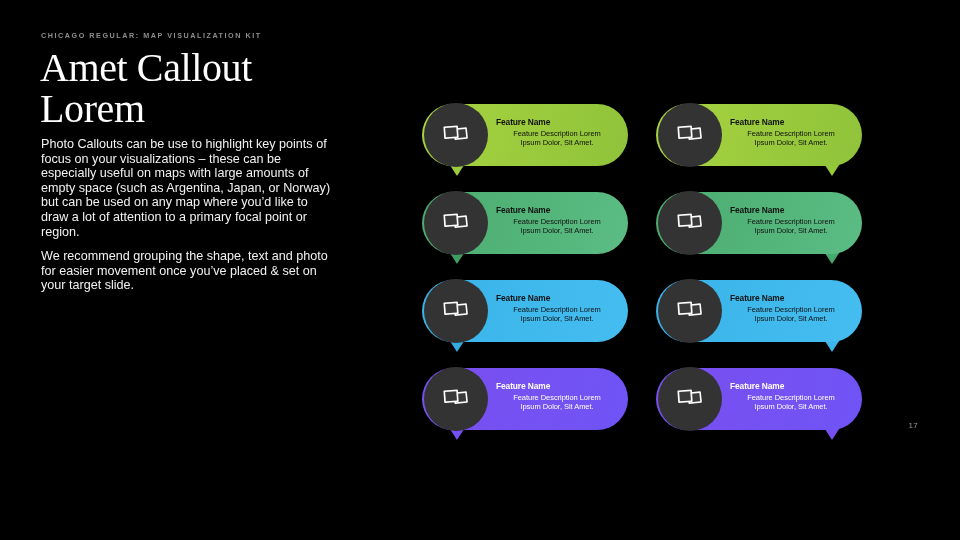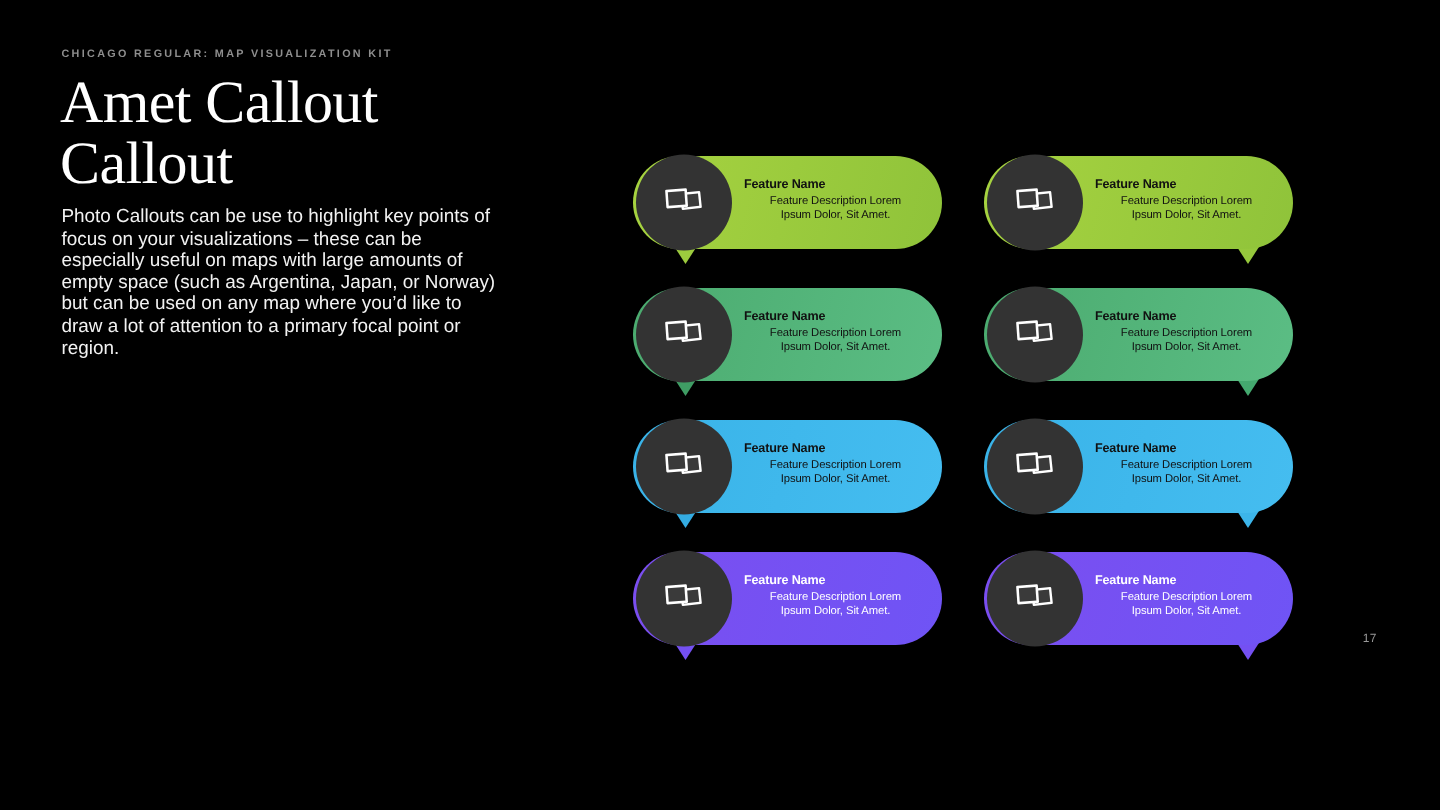--- a/index.html
+++ b/index.html
@@ -78,25 +78,26 @@
 </style>
 </head>
 <body>
 
 <div class="slide">
 
   <div class="eyebrow">CHICAGO REGULAR: MAP VISUALIZATION KIT</div>
 
   <div class="title">
     <div>Amet Callout</div>
-    <div>Callout</div>
+    <div>Lorem</div>
   </div>
 
   <div class="body-copy">
     <p>Photo Callouts can be use to highlight key points of focus on your visualizations – these can be especially useful on maps with large amounts of empty space (such as Argentina, Japan, or Norway) but can be used on any map where you’d like to draw a lot of attention to a primary focal point or region.</p>
+    <p>We recommend grouping the shape, text and photo for easier movement once you’ve placed &amp; set on your target slide.</p>
   </div>
 
   <div class="grid">
       <div class="callout tail-left" style="left: 0px; top: 0px;">
         <div class="tail" style="color:#9ccb3e"></div>
         <div class="pill" style="background:linear-gradient(105deg,#a7d340 0%,#8fc33a 100%)"></div>
         <div class="badge" style="background:#333333">
           <svg viewBox="0 0 30 25">
             <g transform="rotate(-6 14 12)">
               <rect x="13" y="5.5" width="13.5" height="11.5" rx="0.8" fill="#ffffff"></rect>

